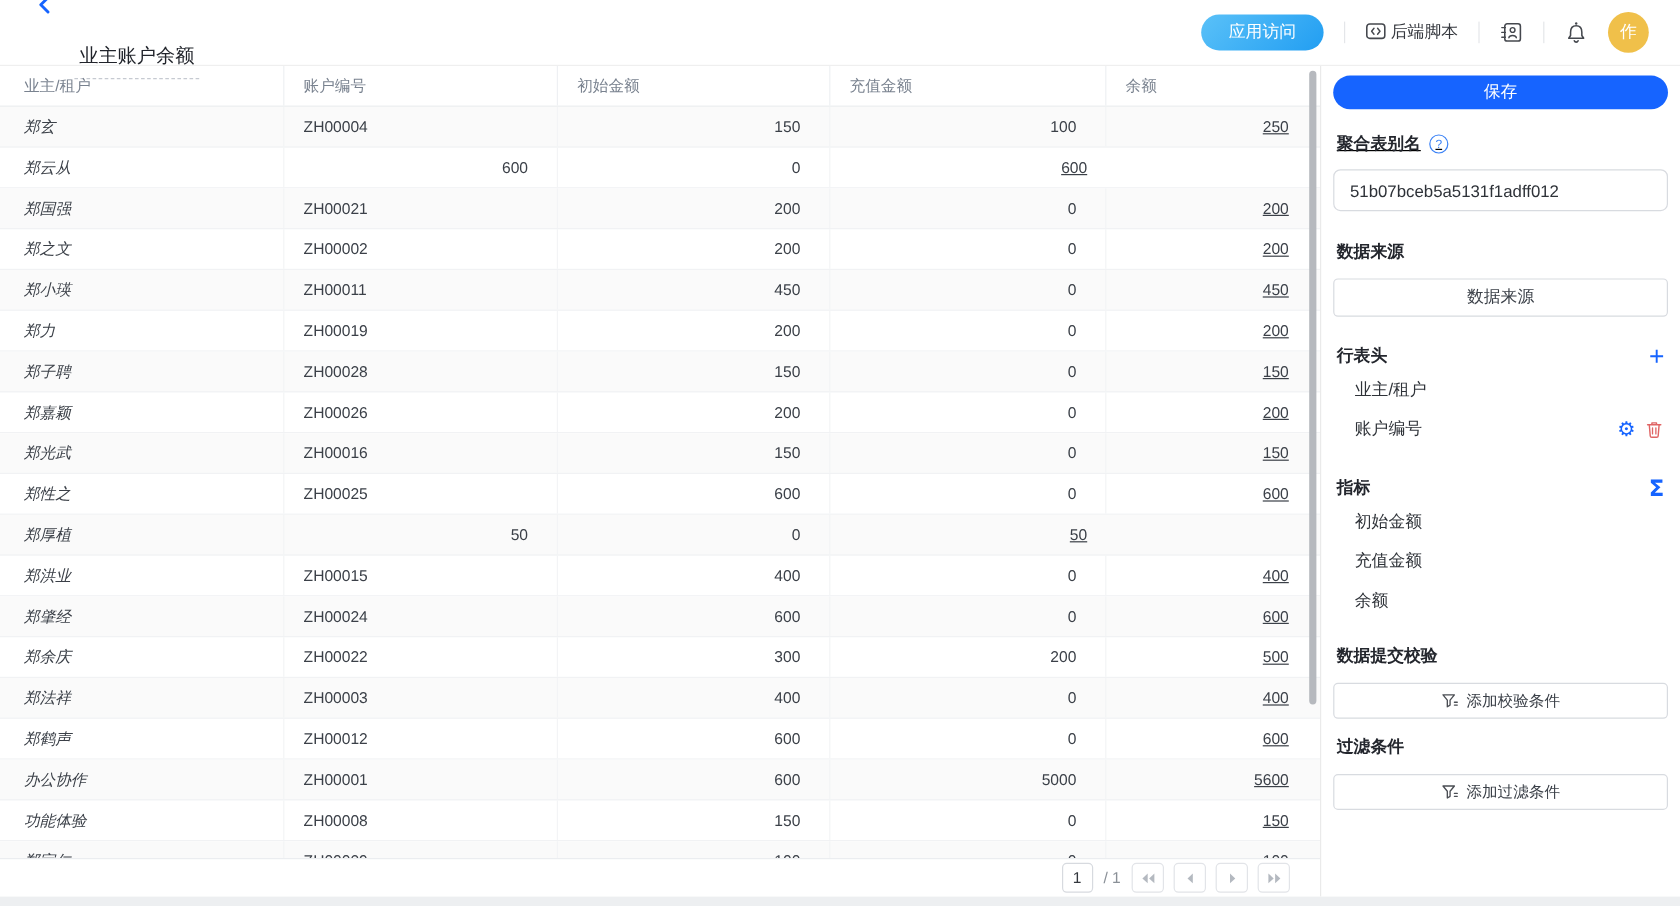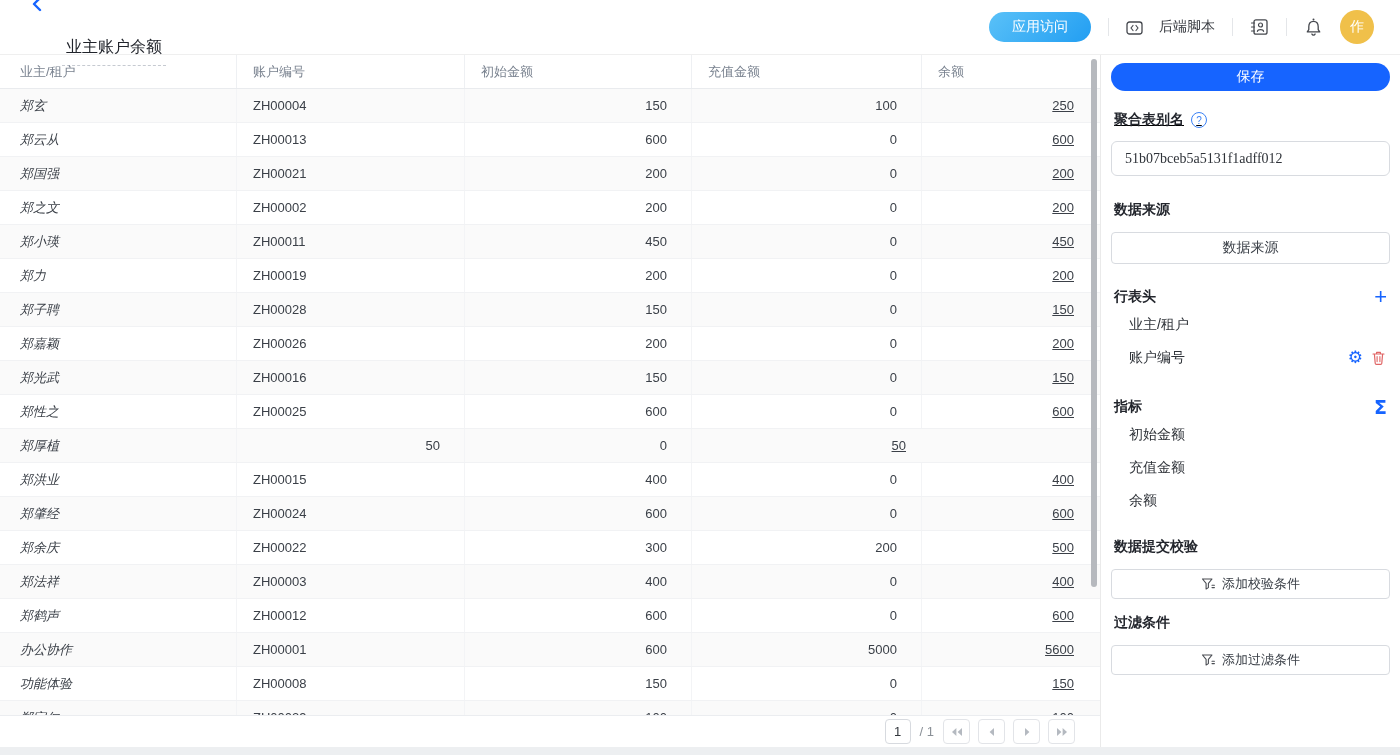--- a/index.html
+++ b/index.html
@@ -8,21 +8,21 @@
   
   .topbar{height:55px;display:flex;align-items:center;justify-content:space-between;
           padding:0 26px 0 28px;box-sizing:border-box;border-bottom:1px solid #efefef;background:#fff;}
   .tb-left{display:flex;align-items:flex-start;gap:16px;}
   .back{display:flex;align-items:center;margin-top:6px;cursor:pointer;}
   .title{font-size:16px;color:#21242b;padding:3px 4px 7px;border-bottom:1px dashed #c6cad1;margin-top:45px;}
   .tb-right{display:flex;align-items:center;gap:17px;}
   .app-btn{height:30px;padding:0 23px;border:none;border-radius:16px;color:#fff;font-size:14px;
            background:linear-gradient(135deg,#5ac1f8,#229ef2);cursor:pointer;}
   .vdiv{width:1px;height:18px;background:#e4e6e9;}
-  .hitem{display:flex;align-items:flex-end;gap:16px;font-size:14px;color:#36393f;cursor:pointer;}
+  .hitem{display:flex;align-items:flex-start;gap:4px;font-size:14px;color:#36393f;cursor:pointer;}
   .avatar{width:34px;height:34px;border-radius:50%;background:#f0c04a;color:#fff;font-size:14px;
           display:flex;align-items:center;justify-content:center;cursor:pointer;}
   
   .layout{display:flex;height:692px;}
   .main{width:1100px;position:relative;box-sizing:border-box;}
   .grid{display:grid;grid-template-columns:237px 228px 227px 230px 168px;}
   .thead{height:33px;align-items:center;border-bottom:1px solid #e9ebee;}
   .th{font-size:13px;color:#79828f;padding:0 16px;box-sizing:border-box;border-right:1px solid #eef0f3;height:33px;line-height:33px;white-space:nowrap;overflow:hidden;}
   .th:first-child{padding-left:20px;}
   .th:last-child{border-right:none;}
@@ -45,21 +45,21 @@
           align-items:center;justify-content:center;box-sizing:border-box;cursor:pointer;padding:0;}
   
   .sidebar{width:300px;box-sizing:border-box;border-left:1px solid #eaeaea;padding:8px 10px 0;background:#fff;}
   .save-btn{width:100%;height:28px;border:none;border-radius:15px;background:#1664ff;color:#fff;font-size:14px;cursor:pointer;}
   .sb-label{font-size:14px;font-weight:bold;color:#23262d;}
   .alias-row{display:flex;align-items:center;gap:7px;margin:20px 3px 0;text-decoration:underline;}
   .q-icon{width:14px;height:14px;border:1px solid #3b82f6;border-radius:50%;color:#3b82f6;font-size:10px;
           display:flex;align-items:center;justify-content:center;cursor:pointer;}
   .alias-input{margin-top:12px;width:100%;height:35px;border:1px solid #d8dbe0;border-radius:6px;
                font-size:14px;color:#2e3238;padding:0 13px;box-sizing:border-box;outline:none;
-               font-family:Liberation Serif, serif;}
+               font-family:Liberation Sans, sans-serif;}
   .ds-label{margin:25px 3px 0;}
   .outline-btn{margin-top:13px;width:100%;height:32px;border:1px solid #d8dbe0;border-radius:4px;background:#fff;
                font-size:14px;color:#3b4048;cursor:pointer;display:flex;align-items:center;justify-content:center;gap:7px;}
   .sec-row{display:flex;justify-content:space-between;align-items:center;margin:22px 3px 0;height:22px;}
   .plus-ic{color:#1664ff;font-size:22px;font-weight:300;line-height:18px;cursor:pointer;}
   .sigma-ic{color:#1664ff;font-size:19px;font-weight:bold;line-height:18px;cursor:pointer;font-family:"DejaVu Sans",sans-serif;}
   .item{height:33px;display:flex;align-items:center;justify-content:space-between;padding-left:15px;
         font-size:14px;color:#2e3238;margin:0 3px;cursor:pointer;}
   .item-icons{display:flex;align-items:center;gap:8px;margin-right:1px;}
   .gear-ic{color:#1664ff;font-size:17px;line-height:16px;cursor:pointer;}
@@ -127,21 +127,20 @@
     <div>
         <div class="grid tr odd">
           <div class="td">郑玄</div>
           <div class="td">ZH00004</div>
           <div class="td num">150</div>
           <div class="td num">100</div>
           <div class="td num num-last">250</div>
         </div>
         <div class="grid tr">
           <div class="td">郑云从</div>
-          <div class="td">ZH00013</div>
           <div class="td num">600</div>
           <div class="td num">0</div>
           <div class="td num num-last">600</div>
         </div>
         <div class="grid tr odd">
           <div class="td">郑国强</div>
           <div class="td">ZH00021</div>
           <div class="td num">200</div>
           <div class="td num">0</div>
           <div class="td num num-last">200</div>

